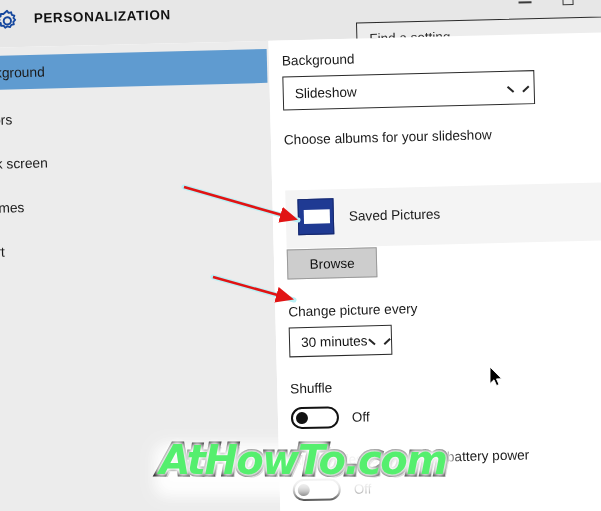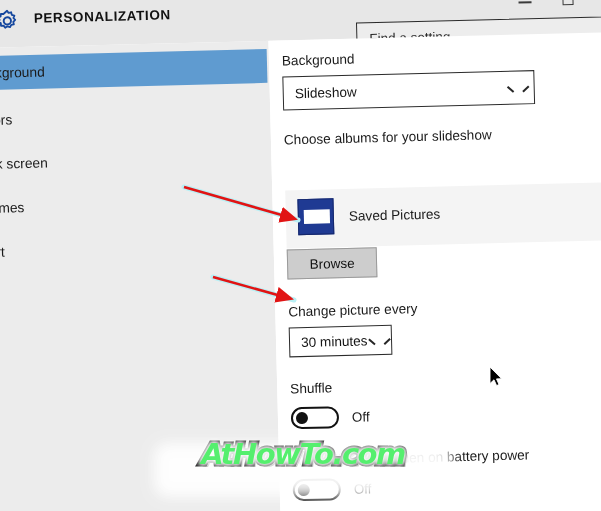--- a/index.html
+++ b/index.html
@@ -229,21 +229,21 @@
     position: absolute;
     left: 148px; top: 437px;
     width: 310px; height: 66px;
   }
   .wm-text {
     position: absolute;
     left: 0; top: 0;
     width: 310px;
     text-align: center;
     font-family: "DejaVu Sans", sans-serif;
-    font-size: 29px;
+    font-size: 40px;
     font-weight: bold;
     font-style: italic;
     letter-spacing: -1.5px;
     color: #55ef6e;
     -webkit-text-stroke: 5px #111;
     paint-order: stroke fill;
     text-shadow:
       0 0 5px #fff, 0 0 5px #fff, 0 0 9px #fff, 0 0 9px #fff,
       3px 3px 0 rgba(0,0,0,.25);
   }

